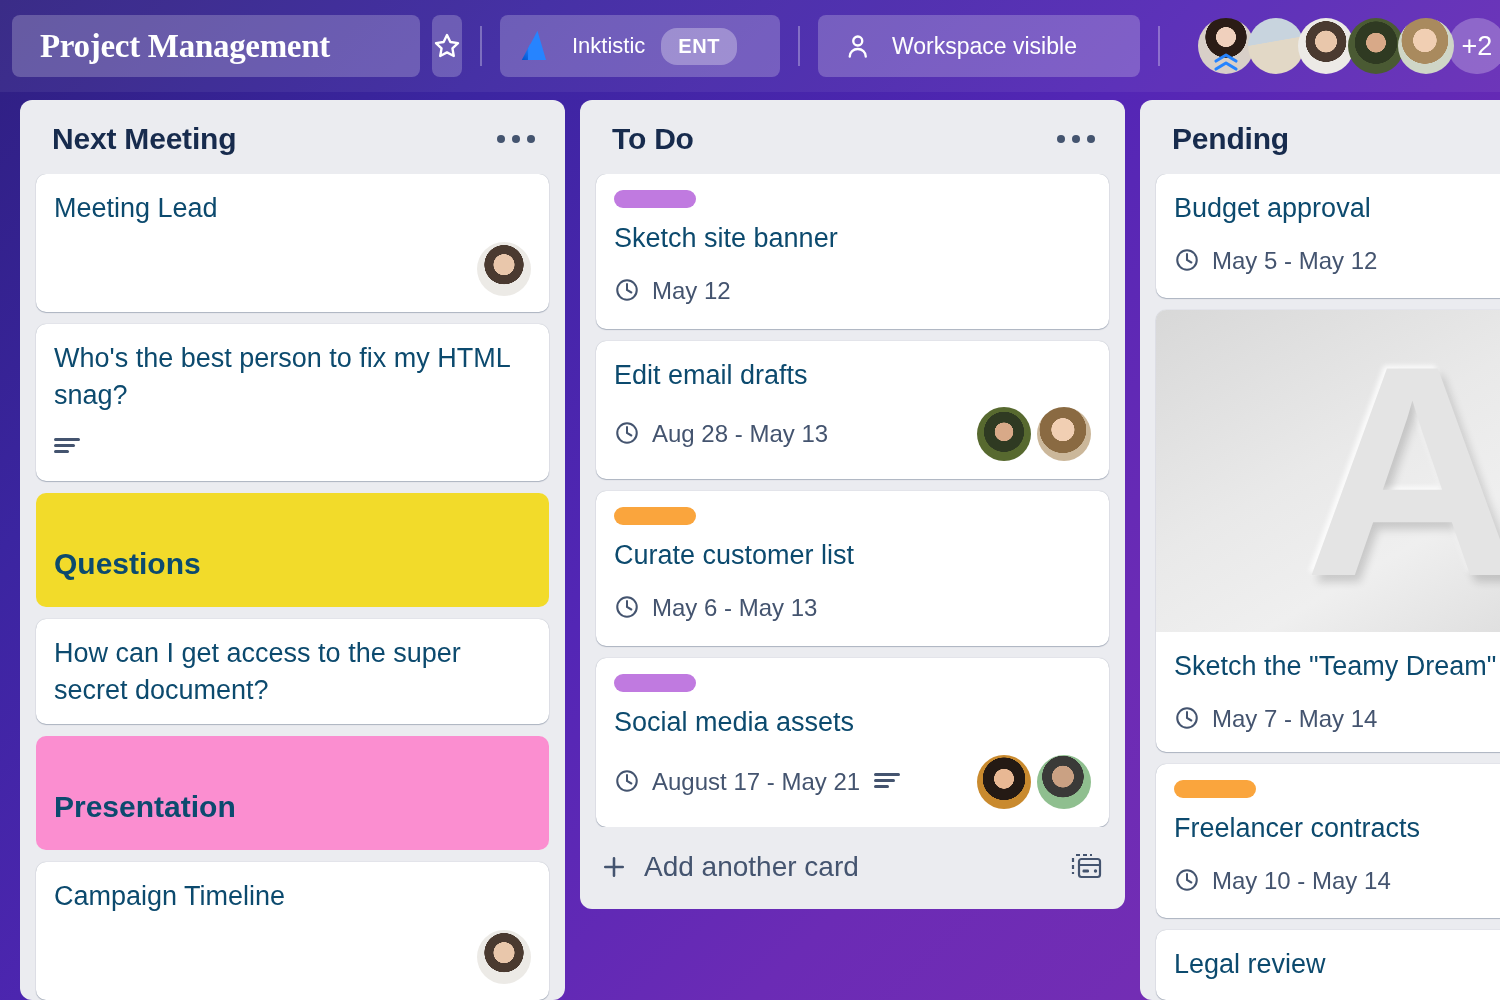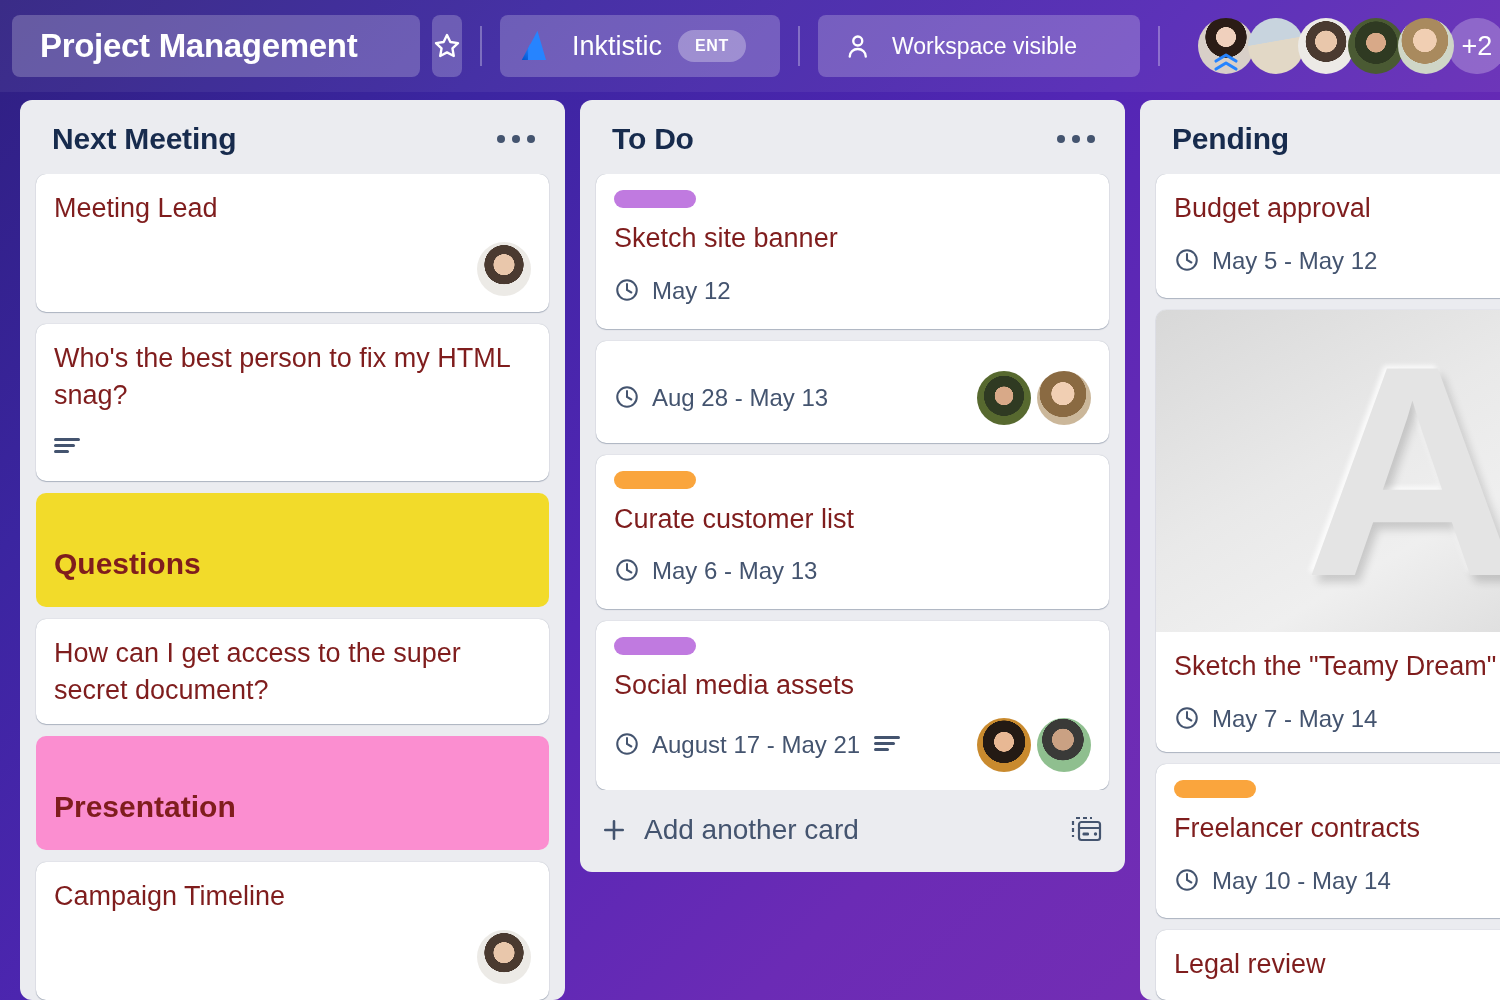--- a/index.html
+++ b/index.html
@@ -33,20 +33,21 @@
     height: 62px;
     display: flex;
     align-items: center;
     border-radius: 8px;
     background: rgba(255,255,255,0.22);
   }
 
   #board-title-pill {
     padding: 0 24px 0 28px;
     min-width: 408px;
+    font-family: Liberation Serif, serif;
   }
   #board-title {
     color: #ffffff;
     font-size: 33px;
     font-weight: bold;
     letter-spacing: -0.3px;
     white-space: nowrap;
   }
 
   #star-button {
@@ -65,28 +66,28 @@
   }
 
   #workspace-pill-atlassian {
     padding: 0 18px 0 18px;
     gap: 16px;
     min-width: 280px;
   }
   #atlassian-logo { width: 38px; height: 38px; display: block; }
   #workspace-name {
     color: #ffffff;
-    font-size: 27px;
+    font-size: 22px;
     white-space: nowrap;
   }
   #plan-badge {
     background: rgba(255,255,255,0.30);
     border-radius: 16px;
     color: #ffffff;
-    font-size: 16px;
+    font-size: 20px;
     font-weight: bold;
     padding: 7px 17px;
     letter-spacing: 0.6px;
     white-space: nowrap;
   }
 
   #visibility-pill {
     padding: 0 26px;
     gap: 18px;
     min-width: 322px;
@@ -203,21 +204,21 @@
     border-radius: 10px;
     box-shadow: 0 1px 1px rgba(9,30,66,0.25), 0 0 1px rgba(9,30,66,0.31);
     padding: 16px 18px 18px 18px;
     position: relative;
     cursor: pointer;
     overflow: hidden;
   }
 
   .card-title {
     font-size: 27px;
-    color: #7f1d1d;
+    color: #0c4a6e;
     line-height: 1.36;
     word-wrap: break-word;
   }
   .card-title.nowrap { white-space: nowrap; }
 
   .card-label {
     width: 82px;
     height: 18px;
     border-radius: 9px;
     display: block;
@@ -447,20 +448,21 @@
             <svg class="clock-glyph" viewBox="0 0 24 24" fill="none" stroke="#44546f" stroke-width="1.9" stroke-linecap="round">
               <circle cx="12" cy="12" r="9"></circle>
                 <path d="M12 6.6V12l4 2.3"></path>
             </svg>
             <span>May 12</span>
           </span>
         </div>
       </div>
 
       <div class="card">
+        <div class="card-title">Edit email drafts</div>
         <div class="card-meta">
           <span class="card-date">
             <svg class="clock-glyph" viewBox="0 0 24 24" fill="none" stroke="#44546f" stroke-width="1.9" stroke-linecap="round">
               <circle cx="12" cy="12" r="9"></circle>
                 <path d="M12 6.6V12l4 2.3"></path>
             </svg>
             <span>Aug 28 - May 13</span>
           </span>
           <span class="card-members">
             <span class="card-avatar" style="background:radial-gradient(circle at 50% 46%, #d8a988 0 23%, #2f3a22 24% 50%, #57692f 51%);"></span>

